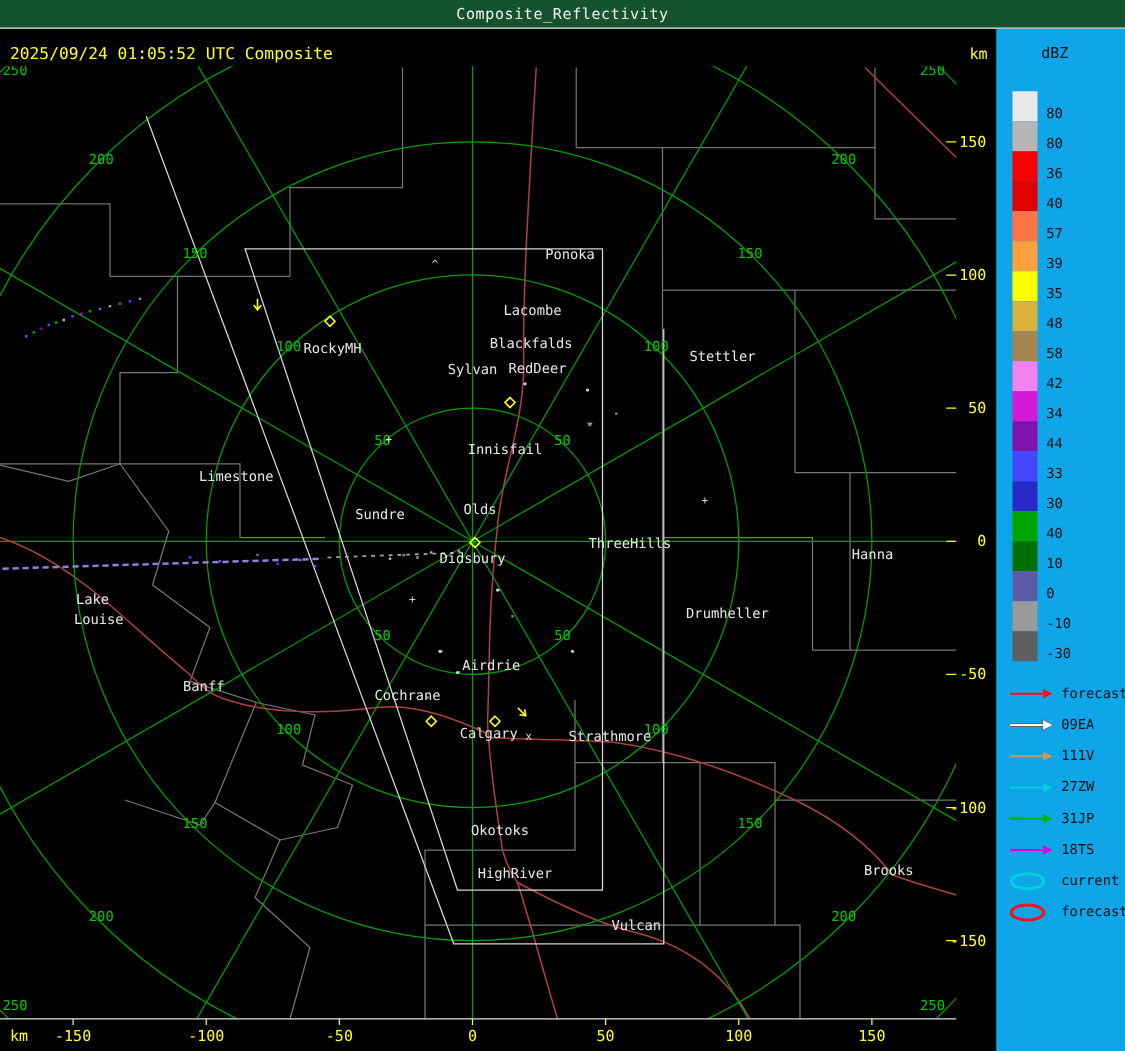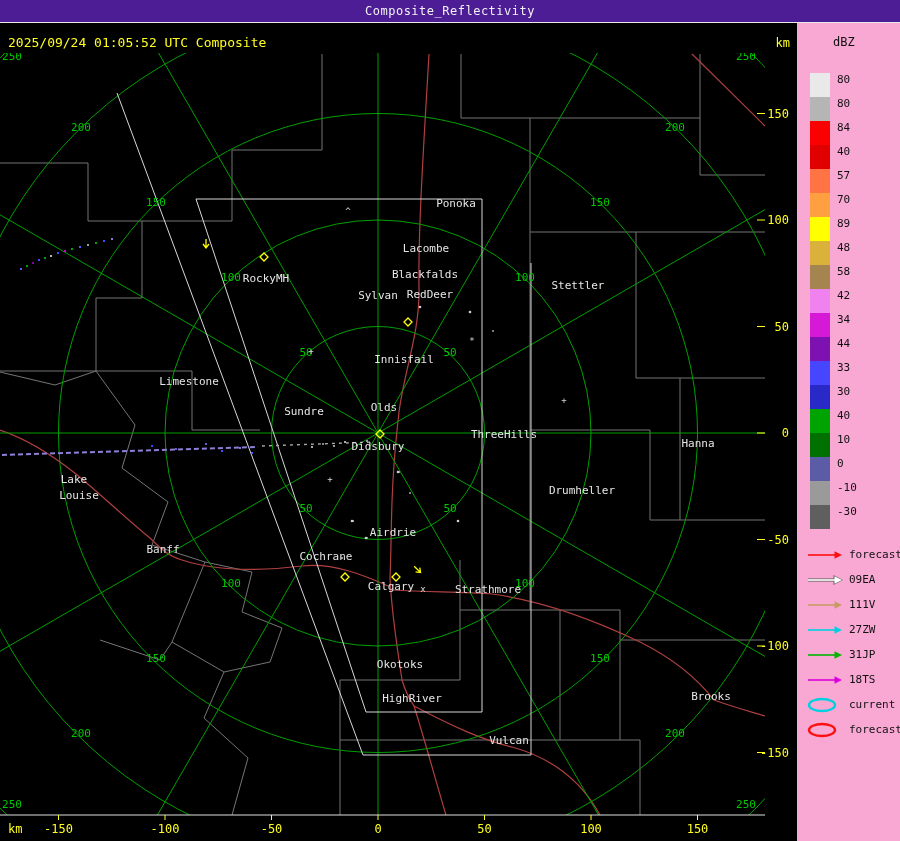--- a/index.html
+++ b/index.html
@@ -1,38 +1,38 @@
 <!DOCTYPE html>
 <html><head>
 <meta charset="utf-8">
 <style>
   html,body{margin:0;padding:0}
   body{background:#000;font-family:"DejaVu Sans Mono",monospace;overflow:hidden}
   #stage{position:relative;width:900px;height:841px;background:#000;overflow:hidden}
-  .title-bar{position:absolute;left:0;top:0;width:900px;height:22px;background:#4c1d95;
+  .title-bar{position:absolute;left:0;top:0;width:900px;height:22px;background:#14532d;
     border-bottom:1px solid #e8e8e8;color:#f2f2f2;font-size:12px;letter-spacing:.5px;
     display:flex;align-items:center;justify-content:center;z-index:3}
   #map-svg{position:absolute;left:0;top:0;z-index:1}
   
   .grid circle,.grid line{stroke:#00a000;fill:none;stroke-width:1}
   .boundary path{stroke:#757575;fill:none;stroke-width:1}
   .roads path{stroke:#b04040;fill:none;stroke-width:1.2}
   .coverage path{stroke:#d8d8d8;fill:none;stroke-width:1}
   #ring-labels-g text{fill:#00c800;font-size:11px;text-anchor:middle}
   #city-g text{fill:#e6e6e6;font-size:11px;text-anchor:middle}
   #station-g text{fill:#d8d8d8;font-size:9px;text-anchor:middle}
   #radar-g path{stroke:#ffff00;fill:none;stroke-width:1.3}
   .tick{stroke:#ffff20;stroke-width:1}
   .ylab,.xlab{fill:#ffff20;font-size:12px}
   .stamp{fill:#ffff20;font-size:13px}
   
-  .sidebar{position:absolute;left:797px;top:23px;width:103px;height:818px;background:#f9a8d4;z-index:2}
+  .sidebar{position:absolute;left:797px;top:23px;width:103px;height:818px;background:#0ea5e9;z-index:2}
   .dbz-title{position:absolute;top:12px;left:36px;font-size:12px;color:#101010}
   .dbz-scale{position:absolute;top:50px;left:13px}
-  .scale-row{display:flex;height:24px;align-items:flex-start}
+  .scale-row{display:flex;height:24px;align-items:flex-end}
   .swatch{width:20px;height:24px;flex:none}
   .scale-label{margin-left:7px;font-size:11px;color:#101010}
   .track-legend{position:absolute;top:519px;left:8px}
   .legend-row{display:flex;height:25px;align-items:center}
   .legend-icon{flex:none}
   .legend-label{margin-left:4px;font-size:11px;color:#101010}
 </style>
 </head>
 <body>
 
@@ -258,37 +258,37 @@
         <div class="scale-row">
           <div class="swatch" style="background: rgb(233, 233, 233);"></div>
           <div class="scale-label">80</div>
         </div>
         <div class="scale-row">
           <div class="swatch" style="background: rgb(181, 181, 181);"></div>
           <div class="scale-label">80</div>
         </div>
         <div class="scale-row">
           <div class="swatch" style="background: rgb(251, 0, 0);"></div>
-          <div class="scale-label">84</div>
+          <div class="scale-label">36</div>
         </div>
         <div class="scale-row">
           <div class="swatch" style="background: rgb(224, 0, 0);"></div>
           <div class="scale-label">40</div>
         </div>
         <div class="scale-row">
           <div class="swatch" style="background: rgb(255, 115, 69);"></div>
           <div class="scale-label">57</div>
         </div>
         <div class="scale-row">
           <div class="swatch" style="background: rgb(255, 160, 64);"></div>
-          <div class="scale-label">70</div>
+          <div class="scale-label">39</div>
         </div>
         <div class="scale-row">
           <div class="swatch" style="background: rgb(255, 255, 0);"></div>
-          <div class="scale-label">89</div>
+          <div class="scale-label">35</div>
         </div>
         <div class="scale-row">
           <div class="swatch" style="background: rgb(217, 177, 59);"></div>
           <div class="scale-label">48</div>
         </div>
         <div class="scale-row">
           <div class="swatch" style="background: rgb(165, 133, 79);"></div>
           <div class="scale-label">58</div>
         </div>
         <div class="scale-row">

